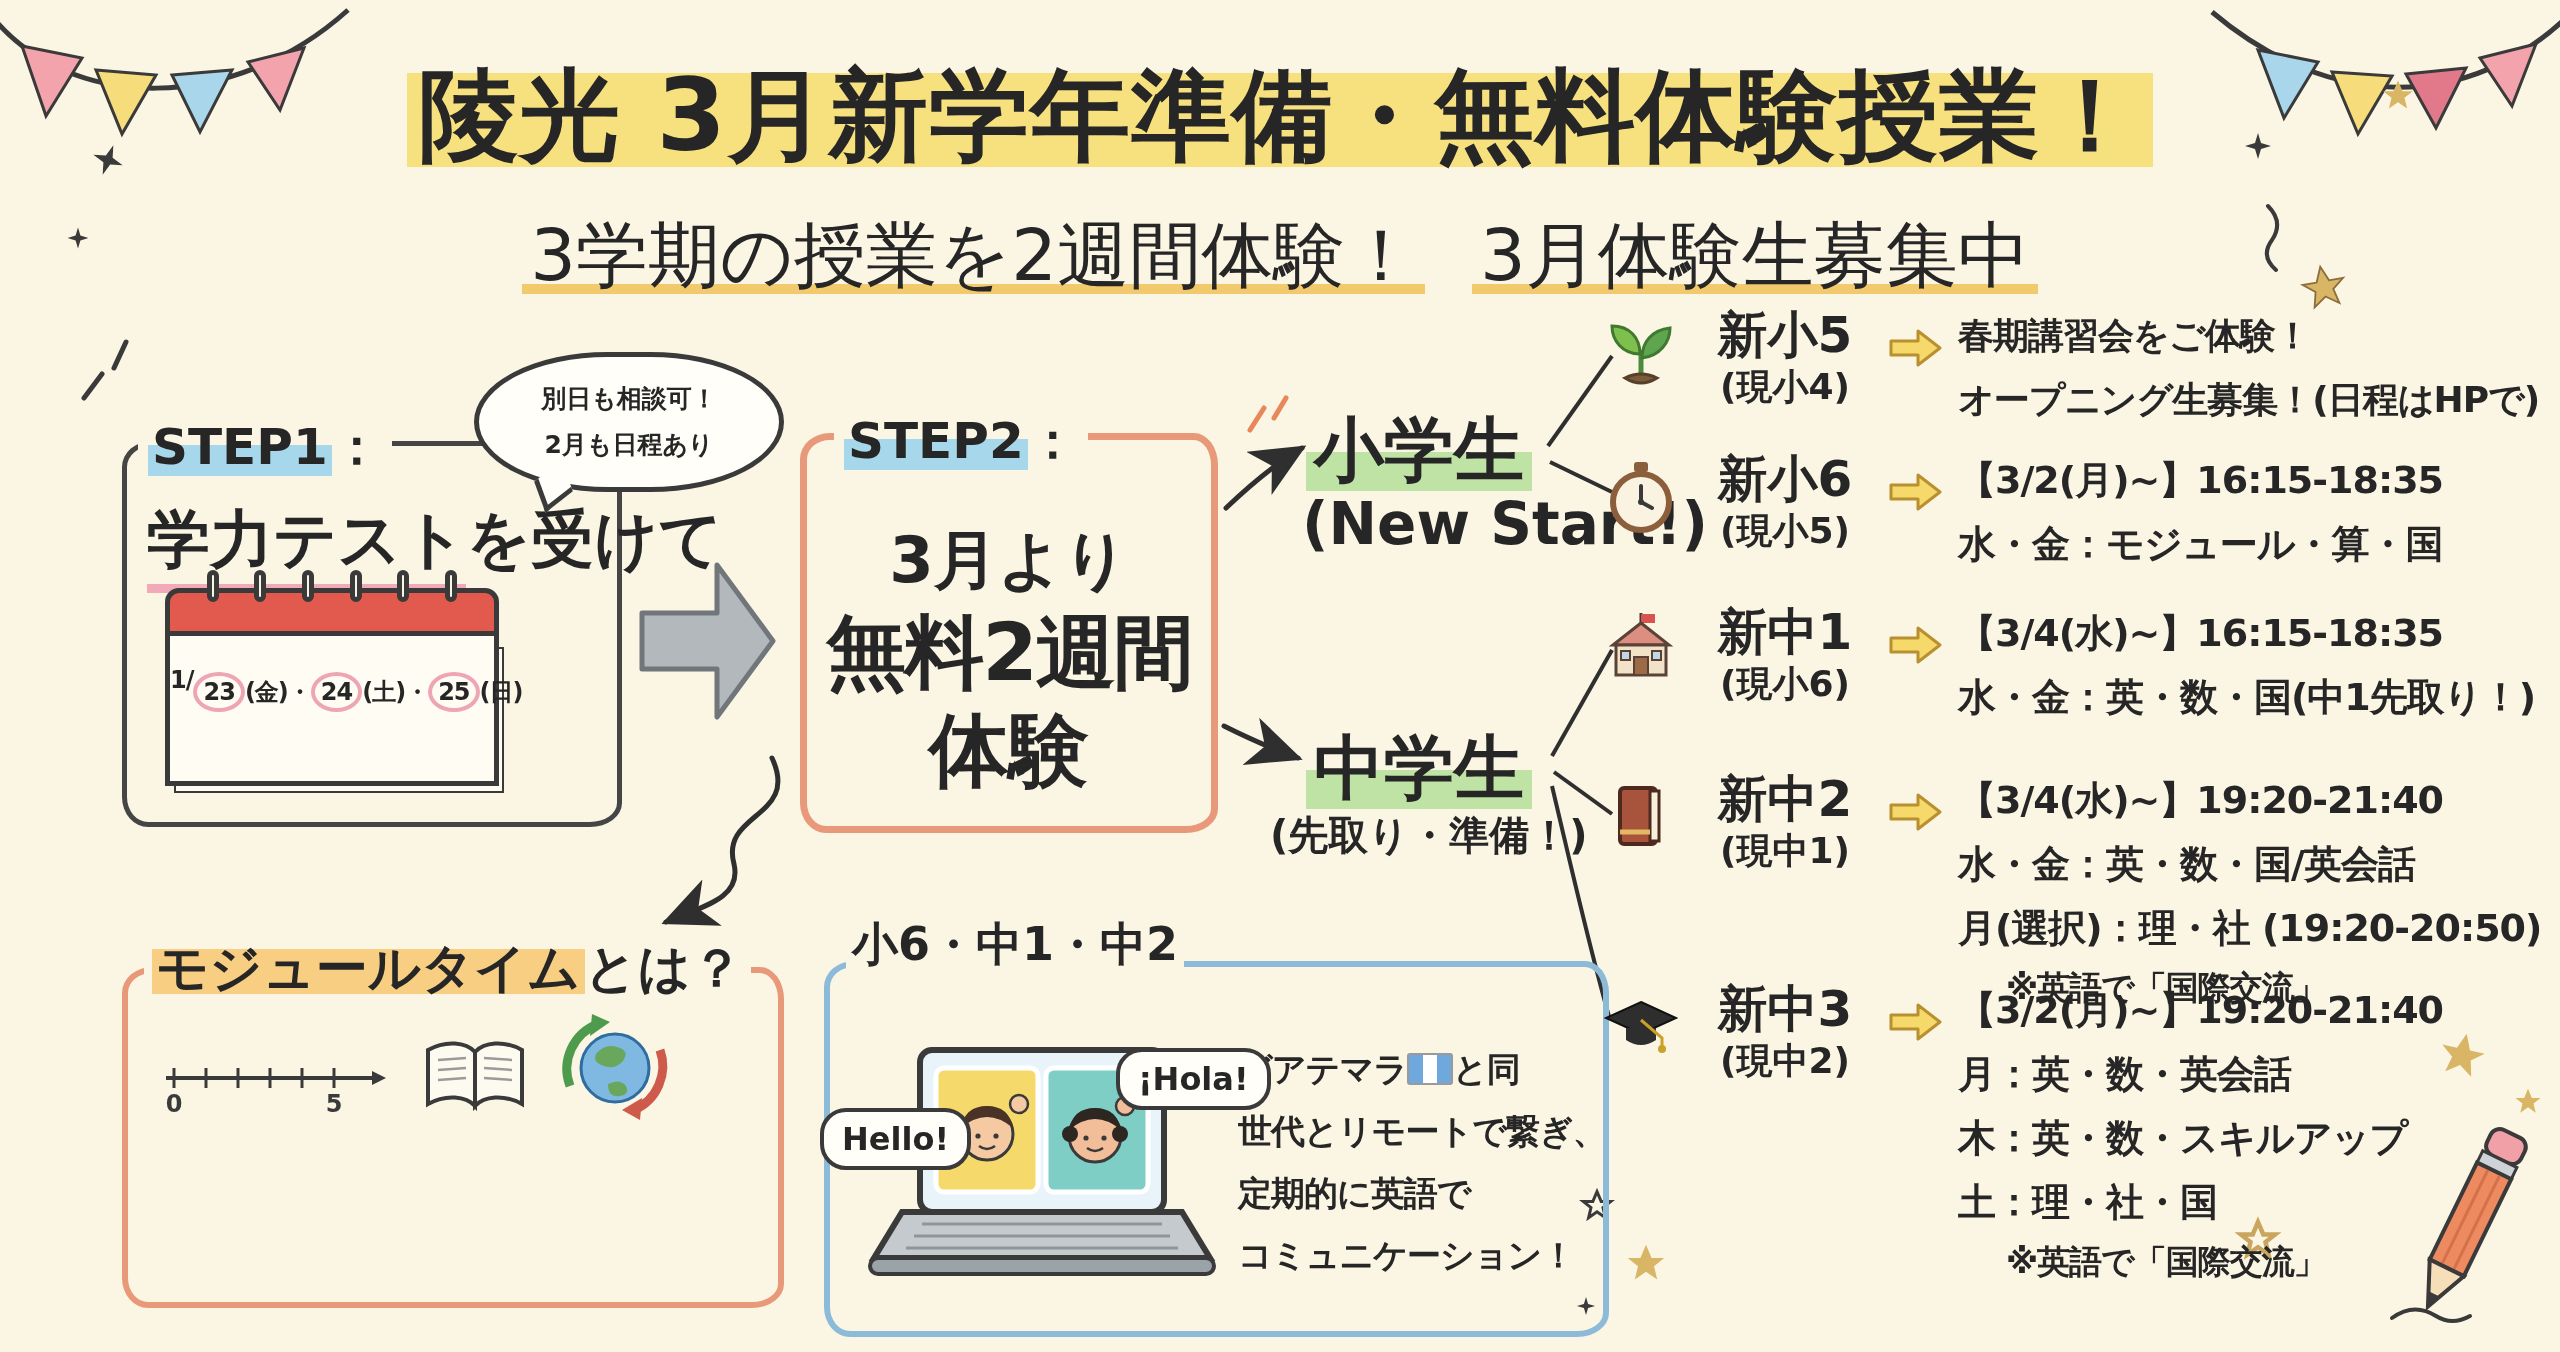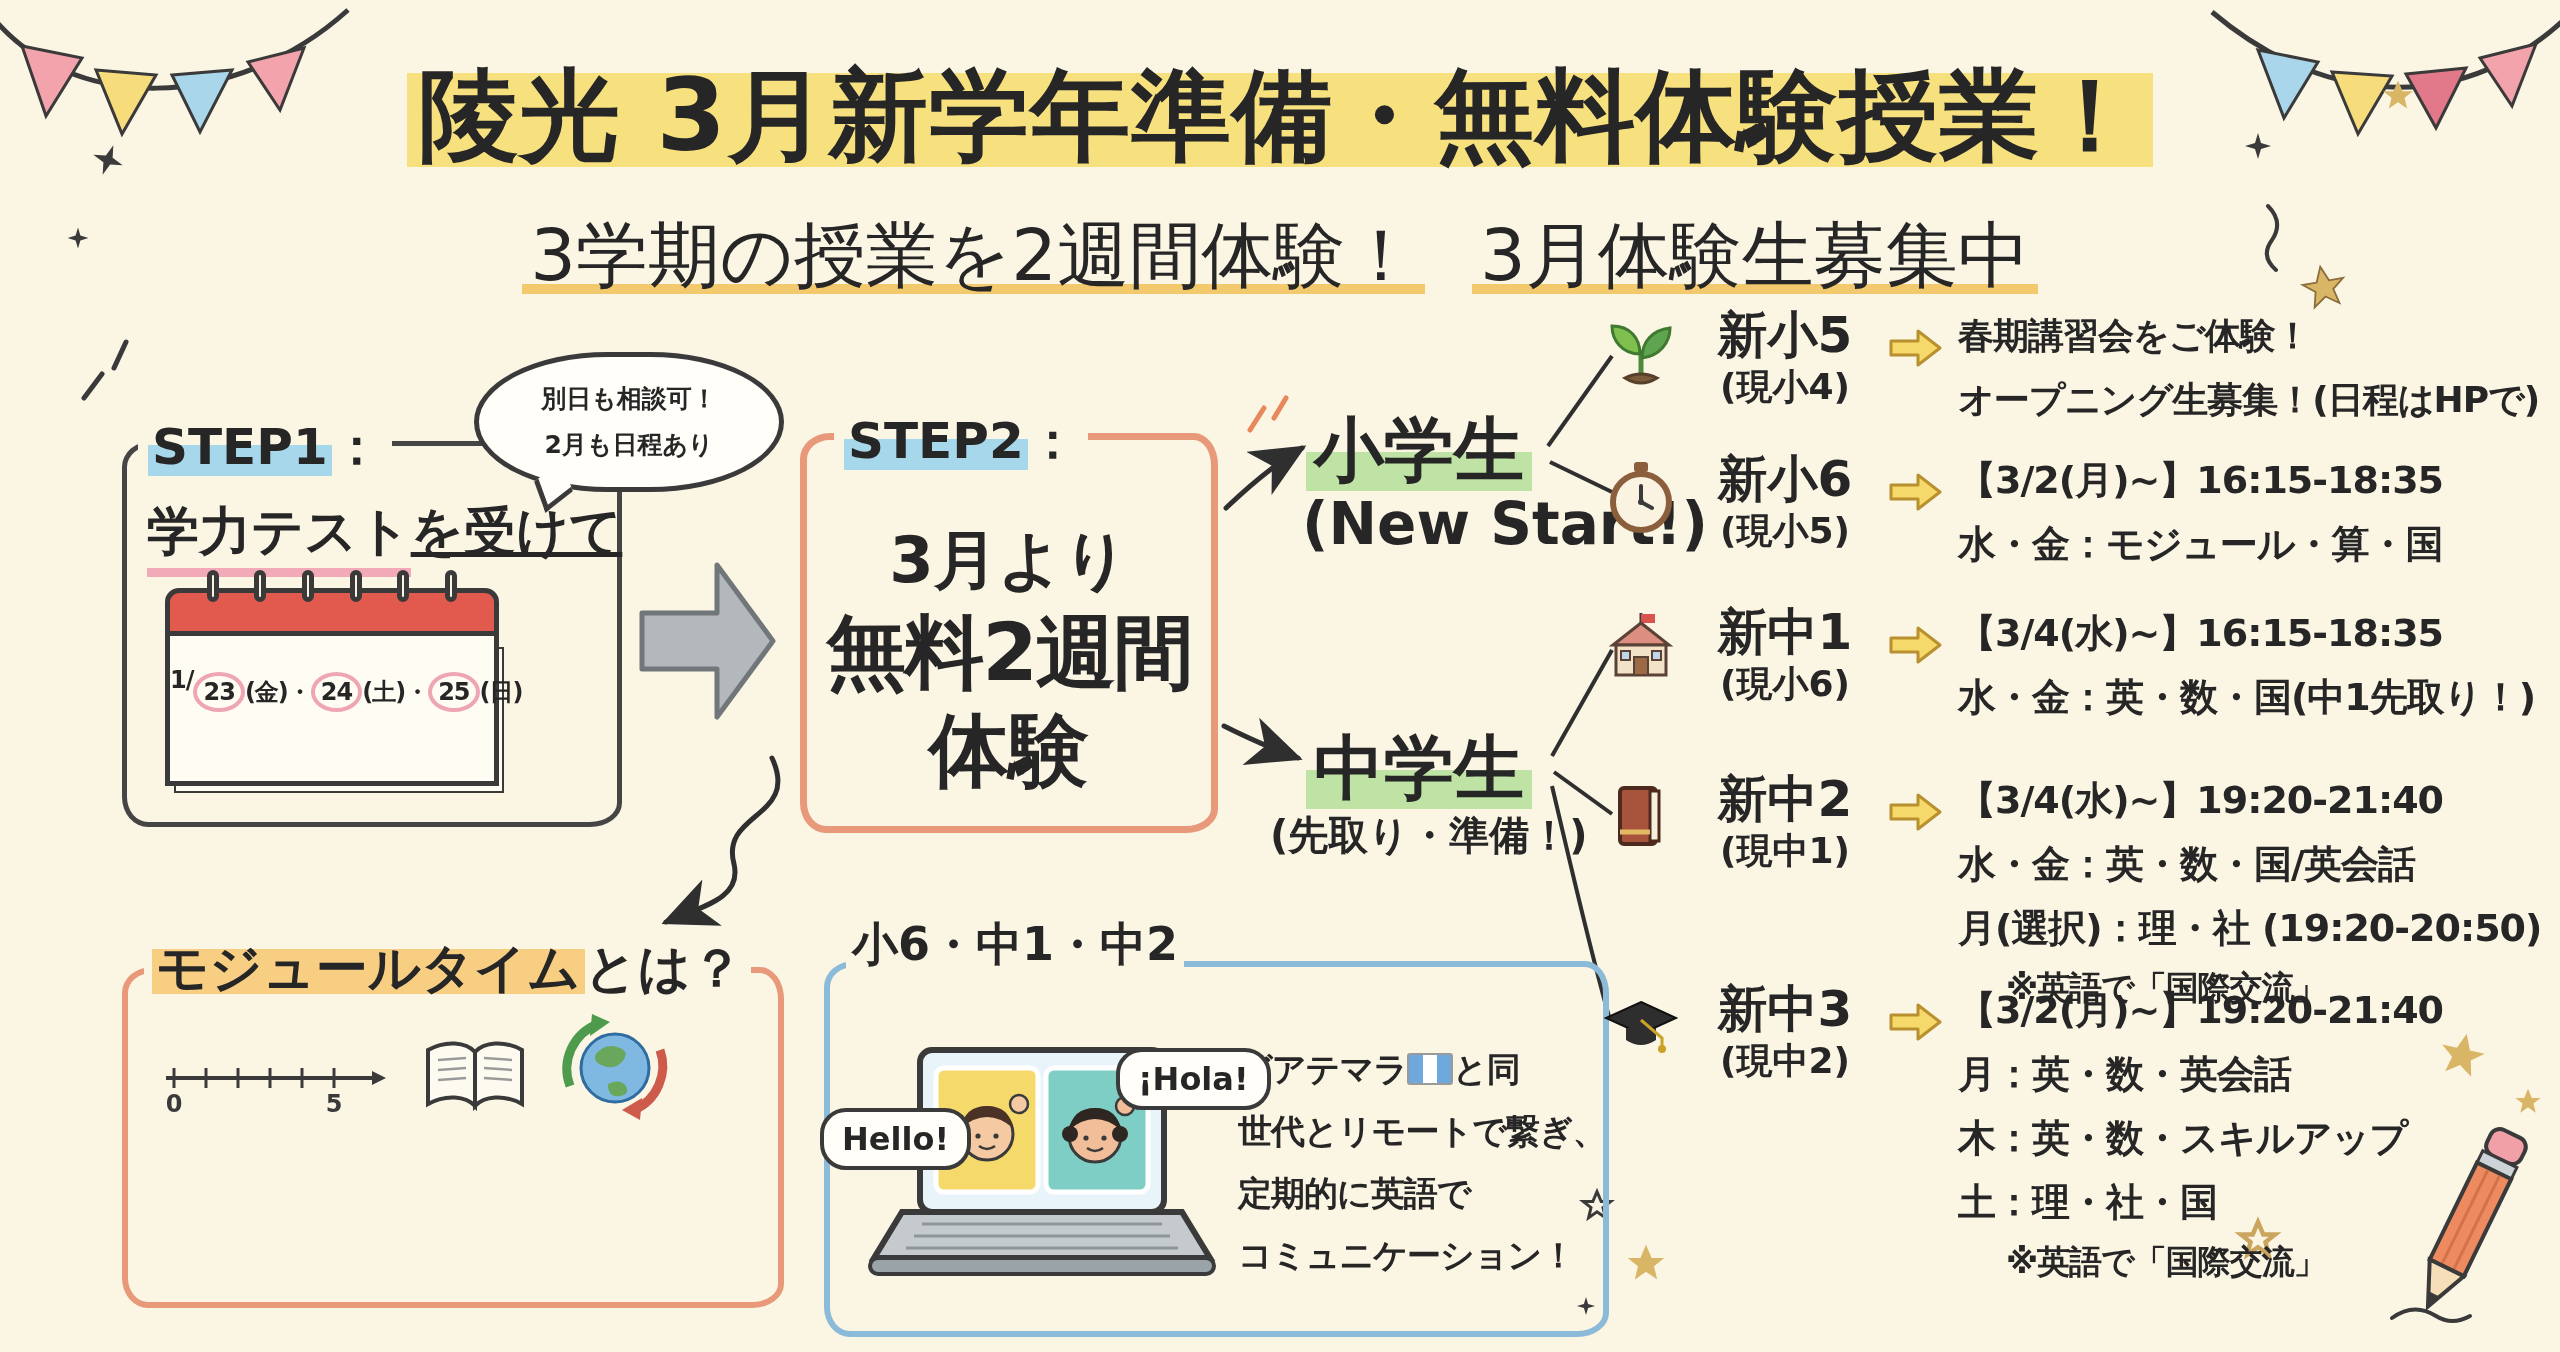--- a/index.html
+++ b/index.html
@@ -27,21 +27,21 @@
   .step2-box { left: 800px; top: 433px; width: 418px; height: 400px; border: 7px solid #E8997A;
                display: flex; flex-direction: column; align-items: center; padding-top: 84px; }
   .module-box { left: 122px; top: 967px; width: 662px; height: 341px; border: 6px solid #E8997A; }
   .intl-box { left: 824px; top: 961px; width: 785px; height: 376px; border: 6px solid #8BBBD9; }
 
   .on-border { position: absolute; background: #FBF5E4; padding: 0 10px; font-weight: 800; z-index: 6; white-space: nowrap; text-align: right; }
   .step1-label { left: 138px; top: 414px; font-size: 50px; }
   .step2-label { left: 834px; top: 408px; font-size: 50px; }
   .hl-blue { background: linear-gradient(180deg, transparent 46%, #A6D7EA 46%); padding: 0 4px; }
 
-  .step1-heading { left: 147px; top: 497px; font-size: 52px; font-weight: 800; z-index: 6; white-space: nowrap; text-decoration: underline; }
+  .step1-heading { left: 147px; top: 497px; font-size: 63px; font-weight: 800; z-index: 6; white-space: nowrap; }
   .u-pink { display: inline-block; border-bottom: 9px solid #F2A9B8; padding-bottom: 1px; }
 
   
   .calendar { left: 165px; top: 588px; width: 334px; z-index: 6; }
   .cal-rings { position: absolute; top: -18px; left: 0; width: 100%; display: flex; justify-content: space-around; padding: 0 24px; z-index: 7; }
   .ring { width: 12px; height: 32px; border: 5px solid #3a3a3a; border-radius: 8px; background: #FBF5E4; }
   .cal-header { height: 48px; background: #E25A4E; border: 5px solid #3a3a3a; border-radius: 14px 14px 0 0; }
   .cal-body { height: 150px; background: #FFFDF3; border: 5px solid #3a3a3a; border-top: none;
               text-align: center; padding-top: 36px; font-size: 24px; font-weight: 800; letter-spacing: -1px;
               white-space: nowrap; box-shadow: 7px 9px 0 -4px #FFFDF3, 7px 9px 0 -2px #3a3a3a; }

